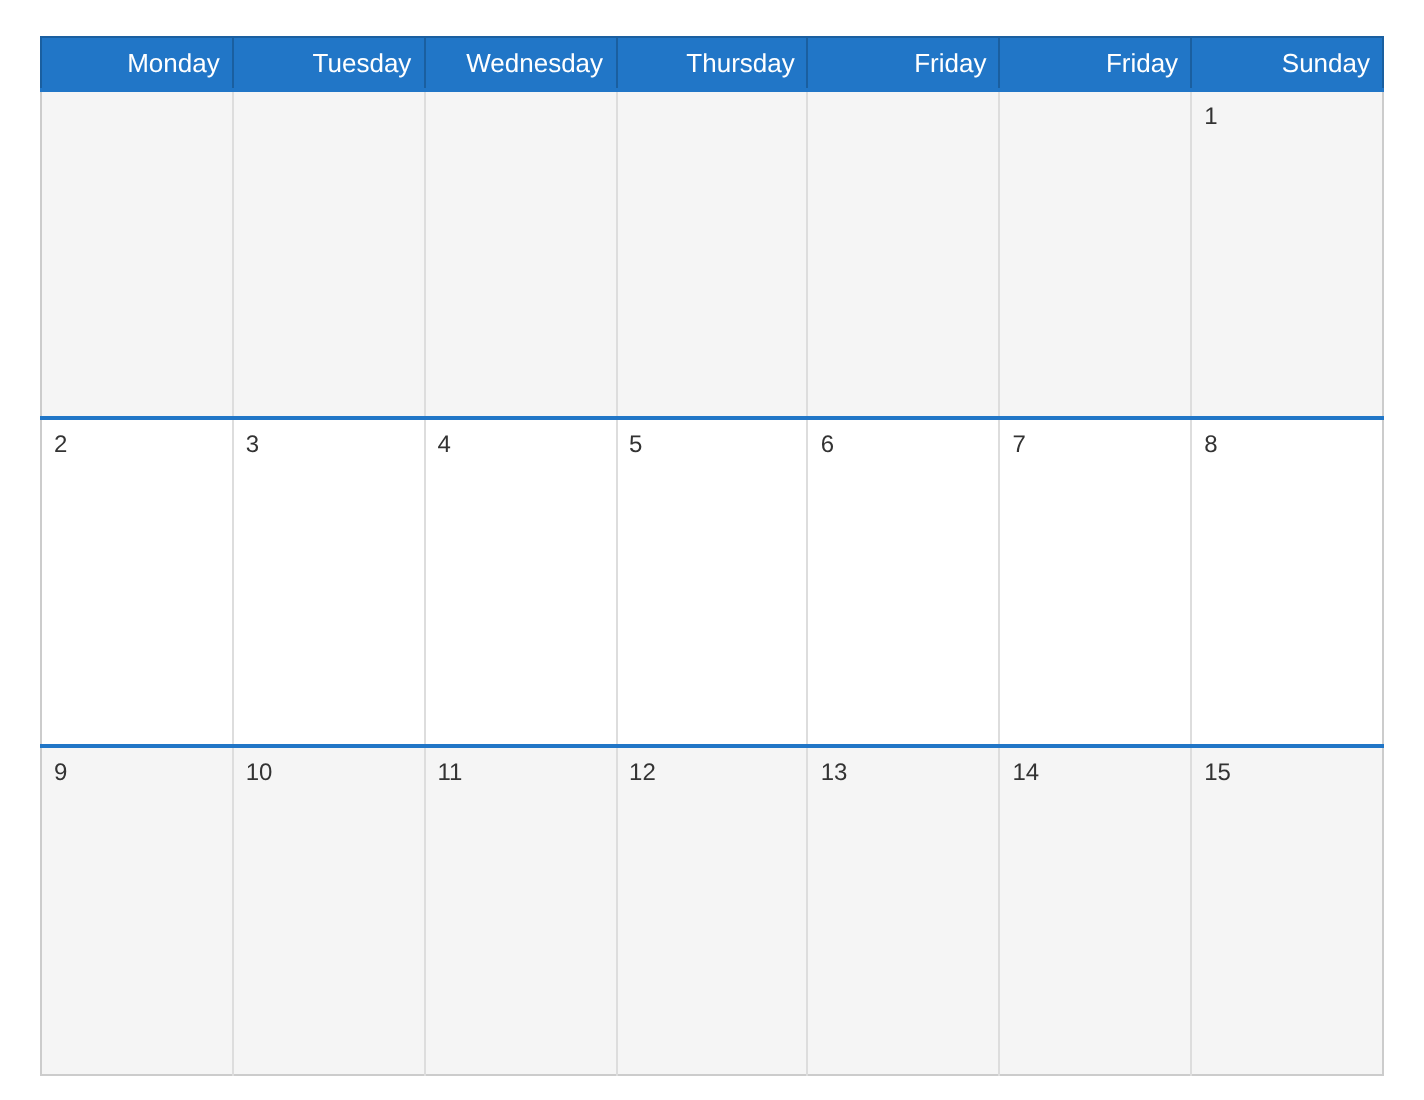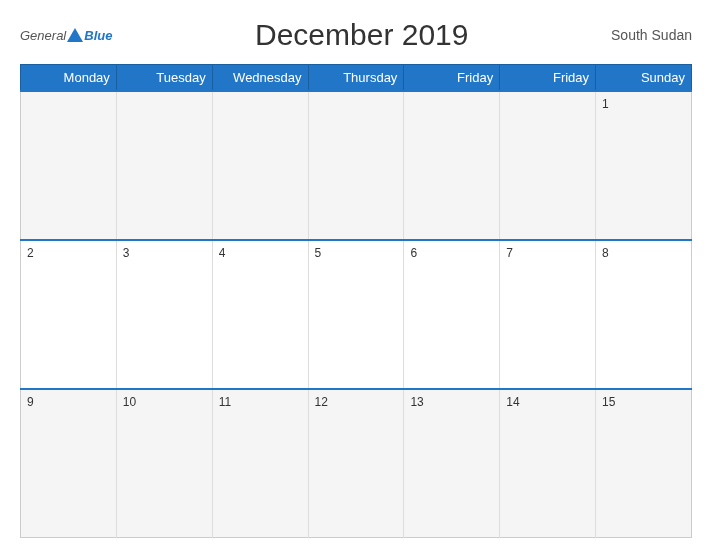--- a/index.html
+++ b/index.html
@@ -106,29 +106,20 @@
     .holiday {
       font-size: 10px;
       color: #666;
       display: block;
     }
   </style>
 </head>
 <body>
 
 <div class="page">
-  <div class="header">
-    <div class="logo">
-      <span class="logo-general">General</span>
-      <div class="logo-triangle"></div>
-      <span class="logo-blue">Blue</span>
-    </div>
-    <h1 class="title">December 2019</h1>
-    <div class="country">South Sudan</div>
-  </div>
 
   <table class="calendar">
     <thead>
       <tr>
         <th>Monday</th>
         <th>Tuesday</th>
         <th>Wednesday</th>
         <th>Thursday</th>
         <th>Friday</th>
         <th>Friday</th>

